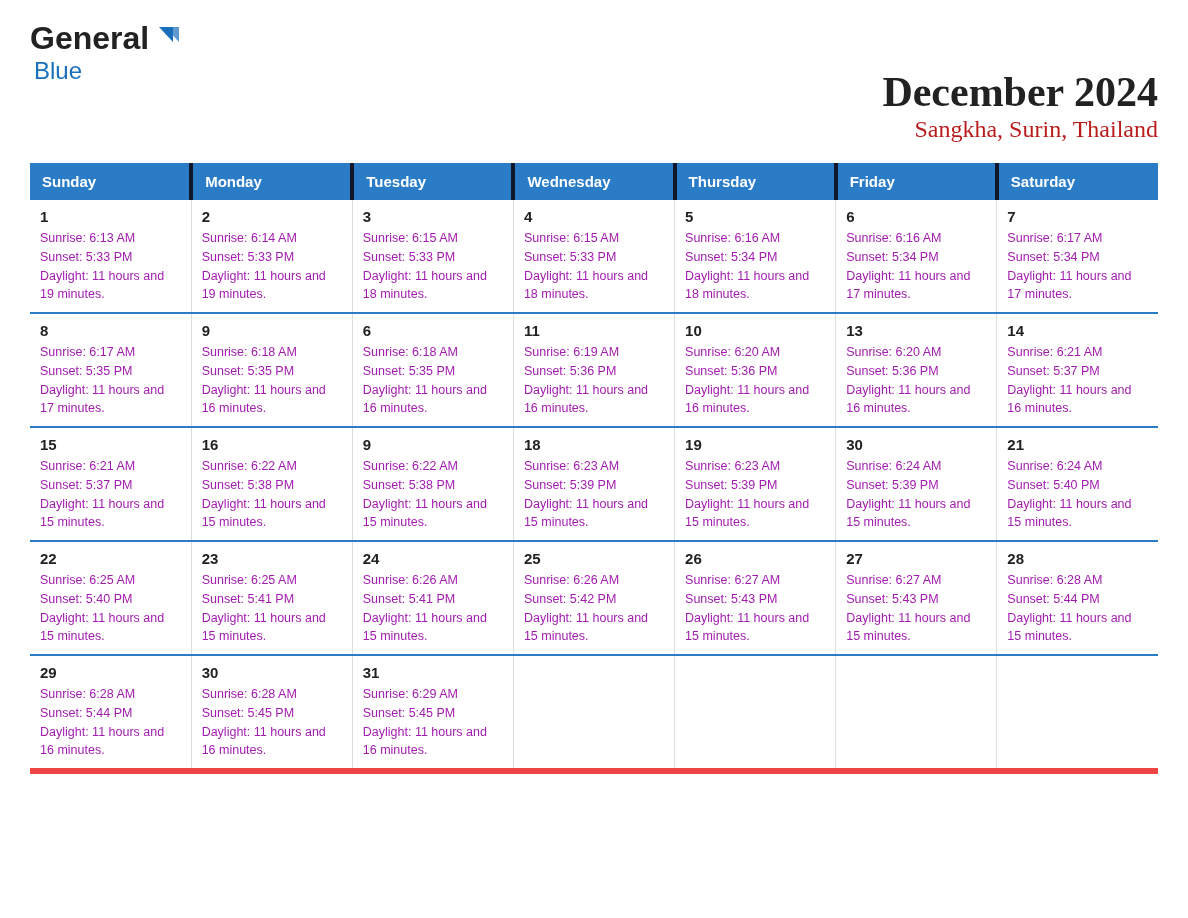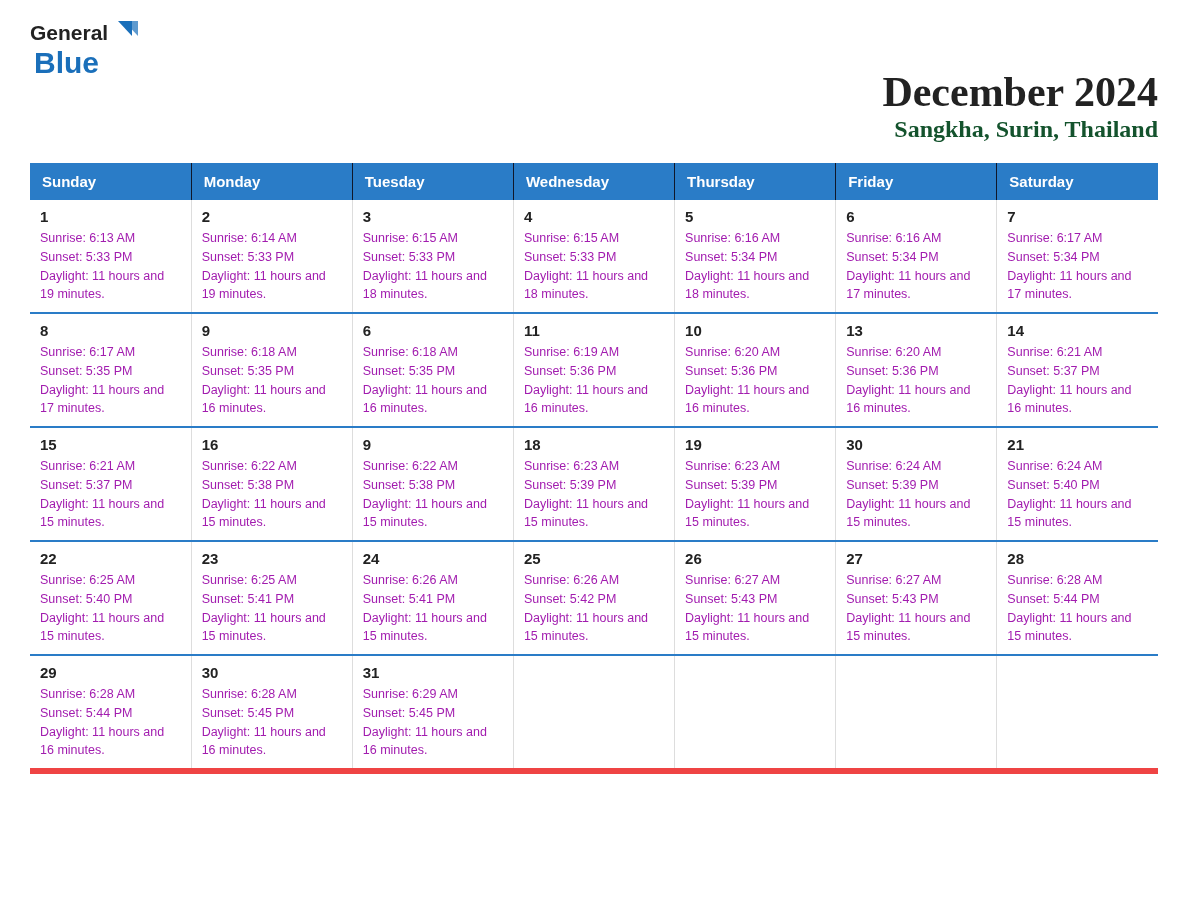--- a/index.html
+++ b/index.html
@@ -33,38 +33,38 @@
     }
     .title-section h1 {
       font-size: 42px;
       font-weight: bold;
       color: #222;
       font-family: Georgia, serif;
       margin-top: 48px;
     }
     .title-section h2 {
       font-size: 24px;
-      font-weight: bold;
-      color: #14532d;
+      font-weight: normal;
+      color: #b91c1c;
       font-family: Georgia, serif;
     }
     table {
       width: 100%;
       border-collapse: collapse;
     }
     thead tr {
       background-color: #2a7cc7;
     }
     thead th {
       color: #fff;
       font-size: 15px;
       font-weight: 600;
       padding: 10px 12px;
       text-align: left;
-      border-right: 1px solid #0f172a;
+      border-right: 4px solid #0f172a;
     }
     thead th:last-child {
       border-right: none;
     }
     tbody td {
       vertical-align: top;
       padding: 8px 10px;
       font-size: 13px;
       color: #333;
       border-bottom: 2px solid #2a7cc7;
@@ -89,28 +89,28 @@
       line-height: 1.5;
     }
   </style>
 </head>
 <body>
 
 <div class="header">
   <div class="logo">
     <div class="logo-wrapper">
       <div class="logo-line1">
-        <span style="font-size:21px;font-weight:bold;color:#222;font-family:Arial,sans-serif;">General</span>
+        <span style="font-size:32px;font-weight:bold;color:#222;font-family:Arial,sans-serif;">General</span>
         <svg width="30" height="30" viewBox="0 0 30 30" style="margin-left:2px;margin-top:-4px;">
           <polygon points="8,5 22,5 22,20" fill="#1a6fba"></polygon>
           <polygon points="14,5 28,5 28,20" fill="#1a6fba" opacity="0.7"></polygon>
         </svg>
       </div>
       <div style="margin-left:4px;">
-        <span style="font-size:30px;font-weight:bold;color:#1a6fba;font-family:Arial,sans-serif;margin-top:47px;">Blue</span>
+        <span style="font-size:24px;font-weight:normal;color:#1a6fba;font-family:Arial,sans-serif;margin-top:47px;">Blue</span>
       </div>
     </div>
   </div>
   <div class="title-section">
     <h1>December 2024</h1>
     <h2>Sangkha, Surin, Thailand</h2>
   </div>
 </div>
 
 <table>

